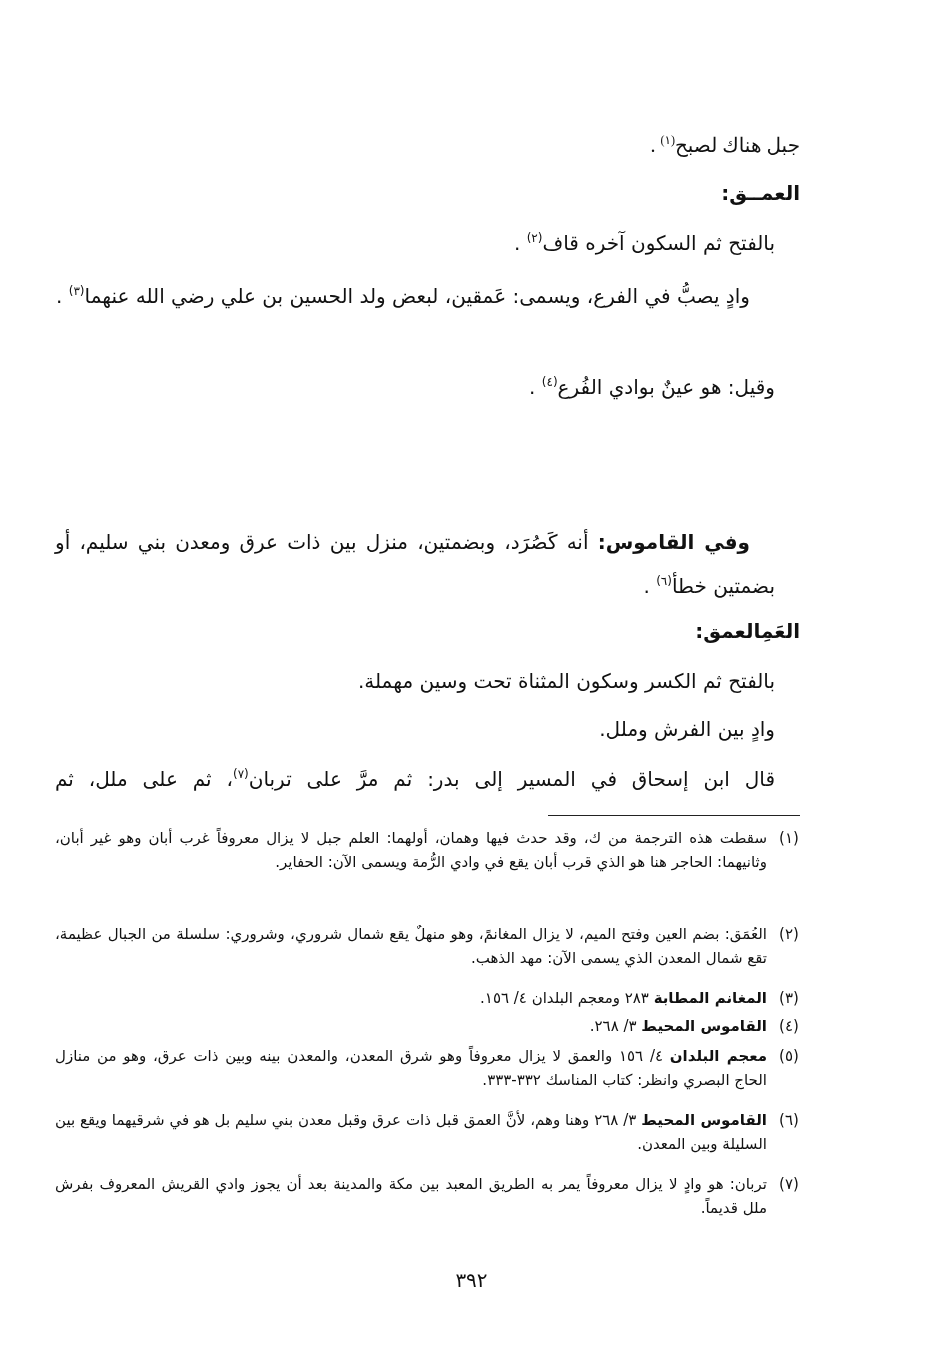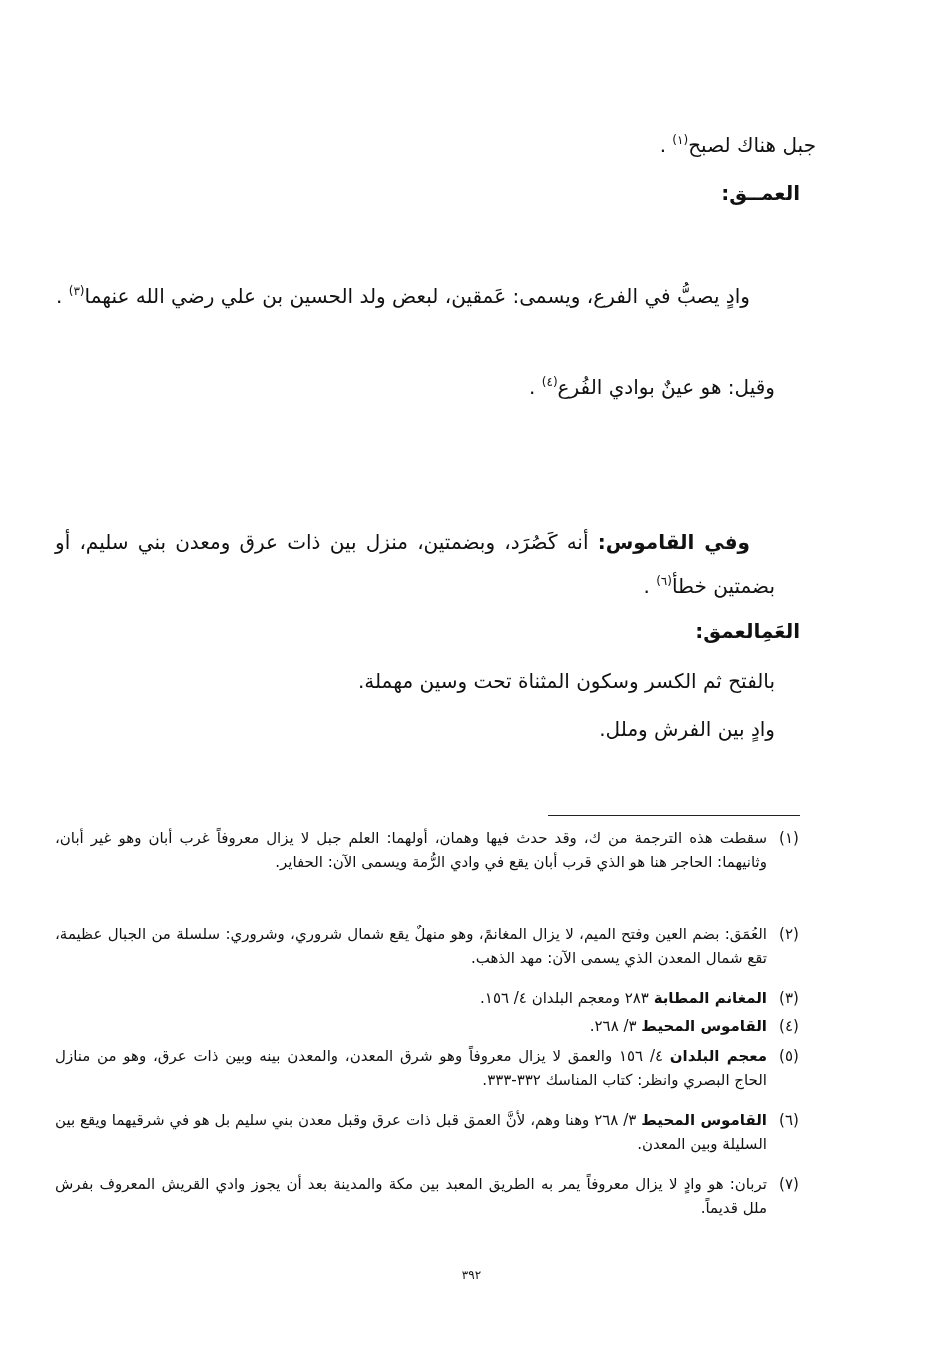--- a/index.html
+++ b/index.html
@@ -8,33 +8,36 @@
   .page { position: absolute; left: 0; top: 0; width: 943px; height: 1358px; background: #fff; }
   .para { position: absolute; direction: rtl; font-size: 20px; line-height: 35px; }
   .heading { font-weight: bold; }
   sup { font-size: 12px; vertical-align: super; line-height: 0; }
   .sep { position: absolute; left: 548px; top: 815px; width: 252px; height: 1px; background: #222; }
   .fn { position: absolute; direction: rtl; font-size: 15px; line-height: 24px; }
   .fn .num { position: absolute; right: 0; top: 0; width: 32px; text-align: center; white-space: nowrap; }
   .fn .txt { margin-right: 38px; text-align: justify; }
   .fn b { font-weight: bold; }
   .page-num { position: absolute; top: 1268px; left: 0; width: 943px; text-align: center;
-              font-size: 12px; direction: rtl; }
+              font-size: 20px; direction: rtl; }
 </style>
 </head>
 <body>
 
 <div class="page">
 
-  <div class="para" style="right:127px; top:128px;">
+  <div class="para" style="right:143px; top:128px;font-family:Liberation Serif, serif;">
     <span>جبل هناك لصبح</span><sup>(١)</sup><span> .</span>
   </div>
 
   <div class="para heading" style="right:143px; top:176px;">العمــق:</div>
 
+  <div class="para" style="right:168px; top:226px;">
+    <span>بالفتح ثم السكون آخره قاف</span><sup>(٢)</sup><span> .</span>
+  </div>
 
   <div class="para" style="left:55px; width:720px; right:auto; top:276px; text-align:justify; text-align-last:right; text-indent:25px; line-height:40px;">
     <span>وادٍ يصبُّ في الفرع، ويسمى: عَمقين، لبعض ولد الحسين بن علي رضي الله عنهما</span><sup>(٣)</sup><span> .</span>
   </div>
 
   <div class="para" style="right:168px; top:370px;">
     <span>وقيل: هو عينٌ بوادي الفُرع</span><sup>(٤)</sup><span> .</span>
   </div>
 
 
@@ -42,20 +45,23 @@
   <div class="para" style="left:55px; width:720px; top:520px; text-align:justify; text-align-last:right; text-indent:25px; line-height:44px;">
     <b>وفي القاموس:</b><span> أنه كَصُرَد، وبضمتين، منزل بين ذات عرق ومعدن بني سليم، أو بضمتين خطأ</span><sup>(٦)</sup><span> .</span>
   </div>
 
   <div class="para heading" style="right:143px; top:614px;">العَمِالعمق:</div>
 
   <div class="para" style="right:168px; top:664px;">بالفتح ثم الكسر وسكون المثناة تحت وسين مهملة.</div>
 
   <div class="para" style="right:168px; top:712px;">وادٍ بين الفرش وملل.</div>
 
+  <div class="para" style="left:55px; width:720px; top:762px; text-align:justify; text-align-last:justify;">
+    <span>قال ابن إسحاق في المسير إلى بدر: ثم مرَّ على تربان</span><sup>(٧)</sup><span>، ثم على ملل، ثم</span>
+  </div>
 
   <div class="sep"></div>
 
   <div class="fn" style="left:55px; width:750px; top:826px;">
     <span class="num">(١)</span>
     <div class="txt">سقطت هذه الترجمة من ك، وقد حدث فيها وهمان، أولهما: العلم جبل لا يزال معروفاً غرب أبان وهو غير أبان، وثانيهما: الحاجر هنا هو الذي قرب أبان يقع في وادي الرُّمة ويسمى الآن: الحفاير.</div>
   </div>
 
   <div class="fn" style="left:55px; width:750px; top:922px;">
     <span class="num">(٢)</span>

